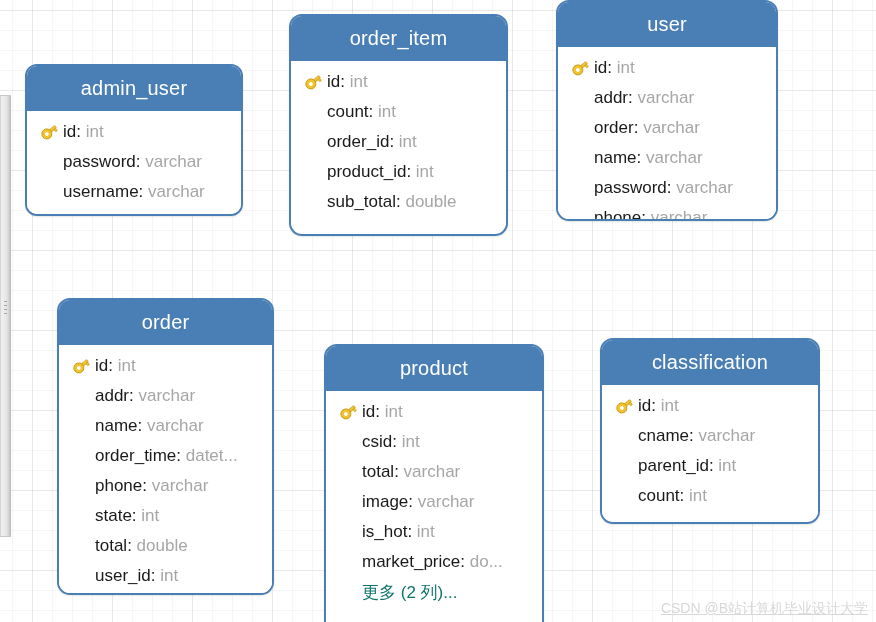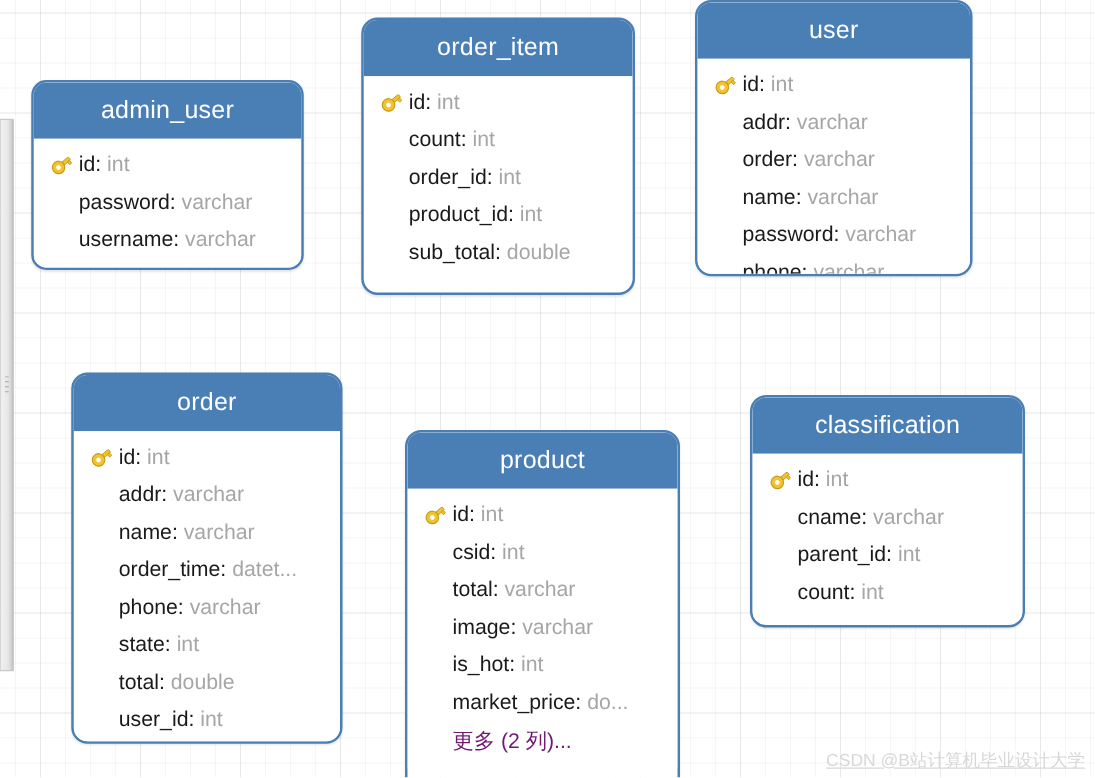--- a/index.html
+++ b/index.html
@@ -103,21 +103,21 @@
   }
   .field-type {
     color: #a6a6a6;
   }
   .more-row {
     display: flex;
     align-items: center;
     height: 30px;
     padding-left: 36px;
     font-size: 17px;
-    color: #701a75;
+    color: #0f766e;
     white-space: nowrap;
   }
 
   
   #watermark {
     position: absolute;
     right: 8px;
     bottom: 4px;
     font-size: 14px;
     color: #d8d8d8;
@@ -316,21 +316,21 @@
             <span class="key-slot"></span>
             <span class="field-text"><span>is_hot</span><span>: </span><span class="field-type">int</span></span>
           </div>
           <div class="field-row">
             <span class="key-slot"></span>
             <span class="field-text"><span>market_price</span><span>: </span><span class="field-type">do...</span></span>
           </div>
           <div class="more-row">更多 (2 列)...</div>
         </div>
       </div>
-      <div class="table-node" style="left: 600px; top: 316px; width: 220px; height: 186px;">
+      <div class="table-node" style="left: 600px; top: 338px; width: 220px; height: 186px;">
         <div class="table-header">classification</div>
         <div class="table-body">
           <div class="field-row">
             <span class="key-slot">
               <svg width="20" height="20" viewBox="0 0 20 20">
                 <g transform="rotate(-40 10 10)">
                   <rect x="9.2" y="8.6" width="9.4" height="3.0" rx="1.2" fill="#f2c230" stroke="#c49a13" stroke-width="0.7"></rect>
                   <rect x="15.3" y="11.2" width="2.2" height="3.0" rx="0.6" fill="#f2c230" stroke="#c49a13" stroke-width="0.7"></rect>
                   <circle cx="7.1" cy="10.1" r="5.0" fill="#f2c230" stroke="#c49a13" stroke-width="0.9"></circle>
                   <circle cx="7.1" cy="10.1" r="1.9" fill="#ffffff"></circle>

